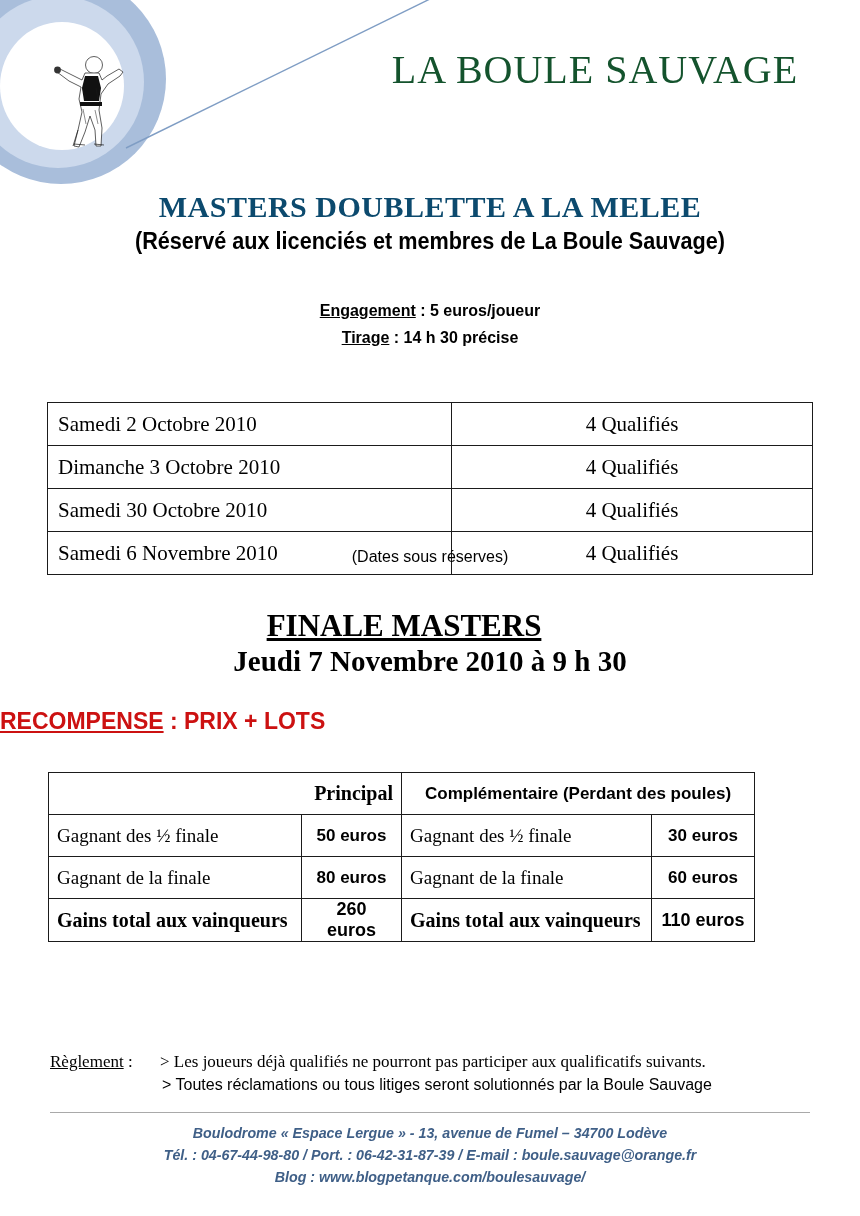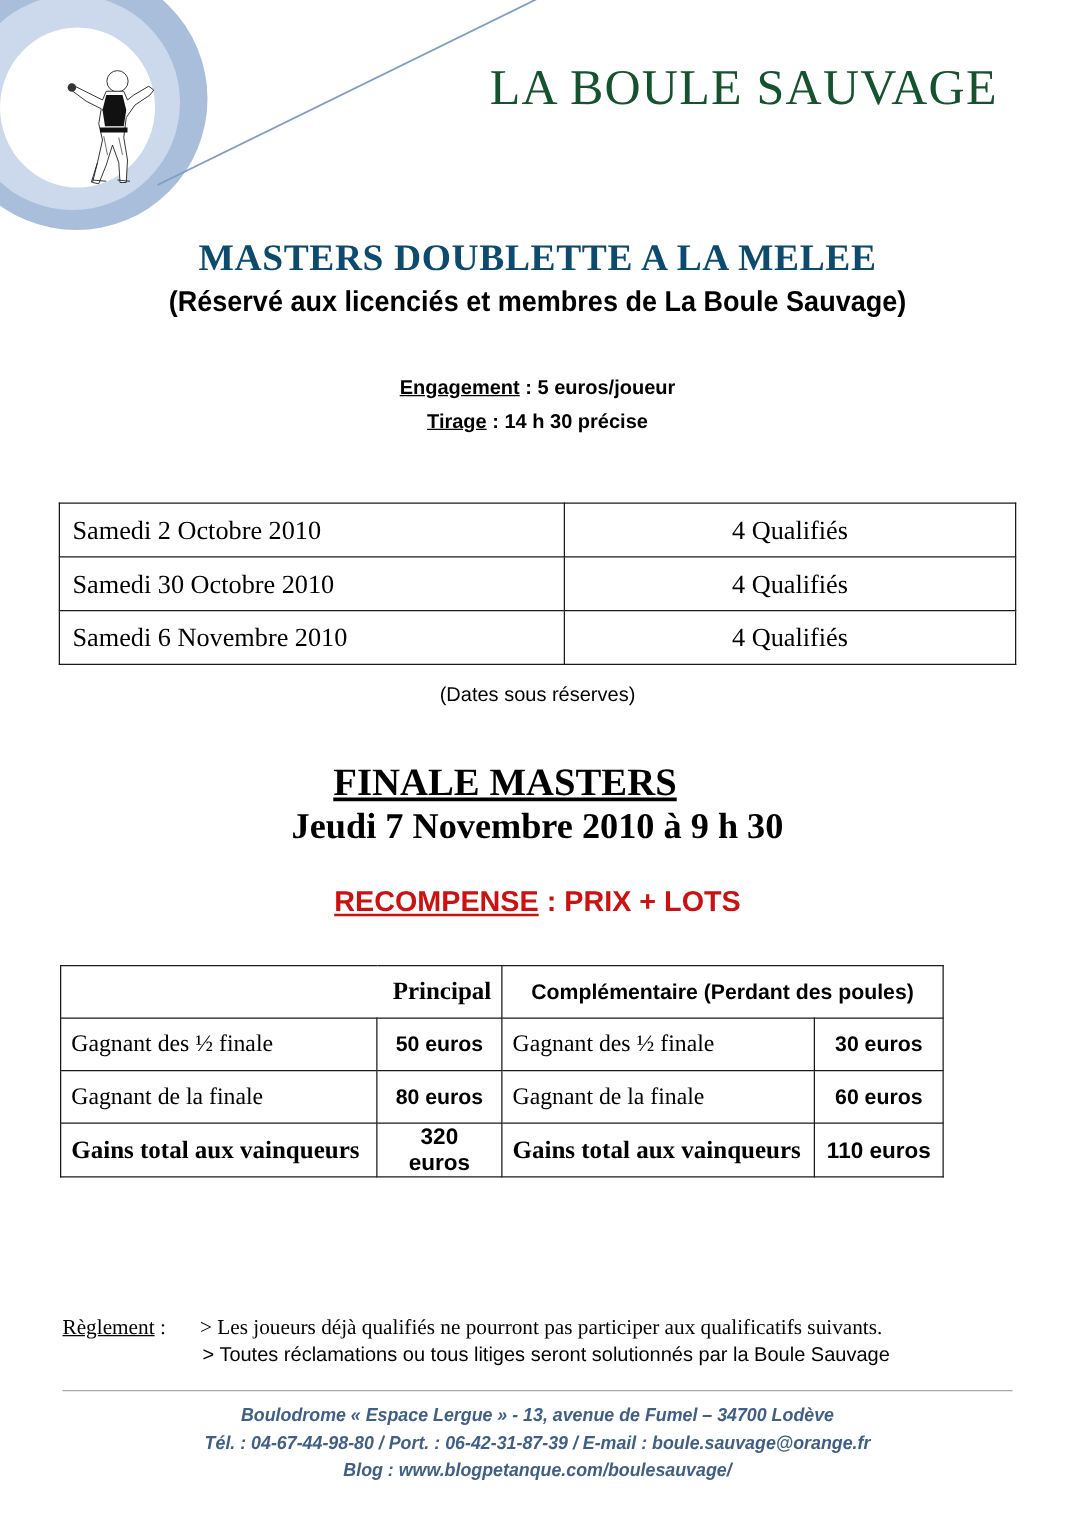--- a/index.html
+++ b/index.html
@@ -151,21 +151,21 @@
     width: 860px;
     text-align: center;
     font-family: "Liberation Serif", serif;
     font-weight: bold;
     font-size: 29px;
   }
   #reward-line {
     position: absolute;
     left: 0; top: 708px;
     width: 860px;
-    text-align: center;
+    text-align: left;
     font-family: "Liberation Sans", sans-serif;
     font-weight: bold;
     font-size: 23px;
     color: #cc1111;
   }
   #reward-line .u { text-decoration: underline; }
 
   
   #prizes-table {
     position: absolute;
@@ -316,20 +316,24 @@
   </div>
 </div>
 
 <table id="dates-table">
   <tbody>
     <tr>
       <td class="date-cell">Samedi 2 Octobre 2010</td>
       <td class="qual-cell">4 Qualifiés</td>
     </tr>
     <tr>
+      <td class="date-cell">Dimanche 3 Octobre 2010</td>
+      <td class="qual-cell">4 Qualifiés</td>
+    </tr>
+    <tr>
       <td class="date-cell">Samedi 30 Octobre 2010</td>
       <td class="qual-cell">4 Qualifiés</td>
     </tr>
     <tr>
       <td class="date-cell">Samedi 6 Novembre 2010</td>
       <td class="qual-cell">4 Qualifiés</td>
     </tr>
   </tbody>
 </table>
 
@@ -360,21 +364,21 @@
       <td class="amount">30 euros</td>
     </tr>
     <tr>
       <td class="label-serif">Gagnant de la finale</td>
       <td class="amount">80 euros</td>
       <td class="label-serif">Gagnant de la finale</td>
       <td class="amount">60 euros</td>
     </tr>
     <tr class="total-row">
       <td class="label-serif">Gains total aux vainqueurs</td>
-      <td class="amount">320 euros</td>
+      <td class="amount">260 euros</td>
       <td class="label-serif">Gains total aux vainqueurs</td>
       <td class="amount">110 euros</td>
     </tr>
   </tbody>
 </table>
 
 <div id="rules">
   <div id="rules-label">
     <span class="u">Règlement</span><span> :</span>
   </div>

